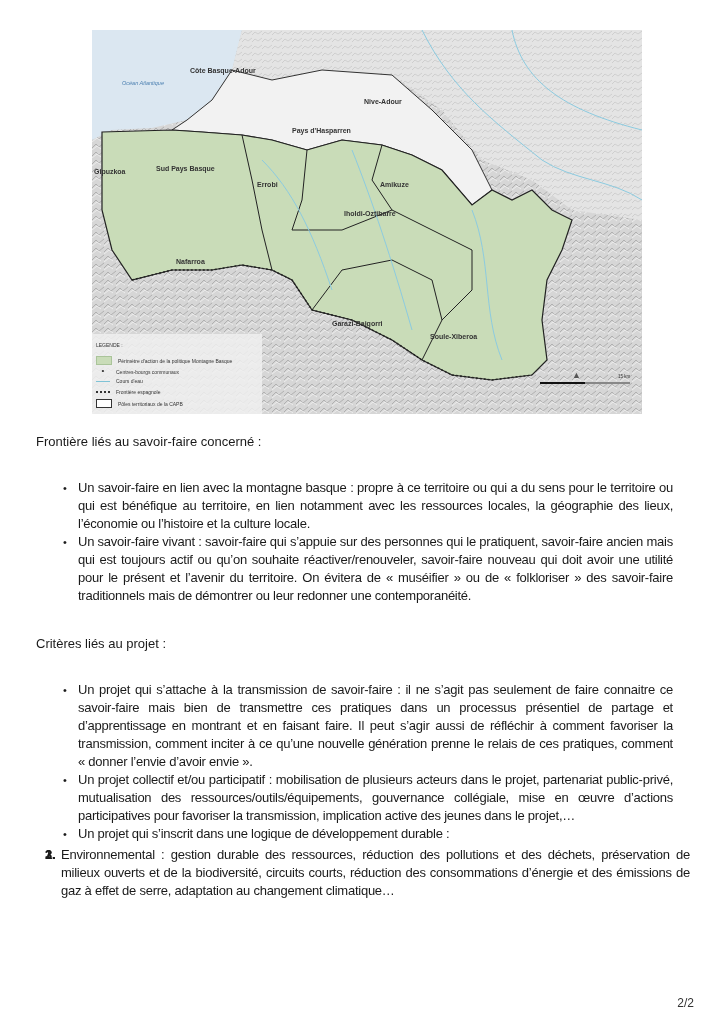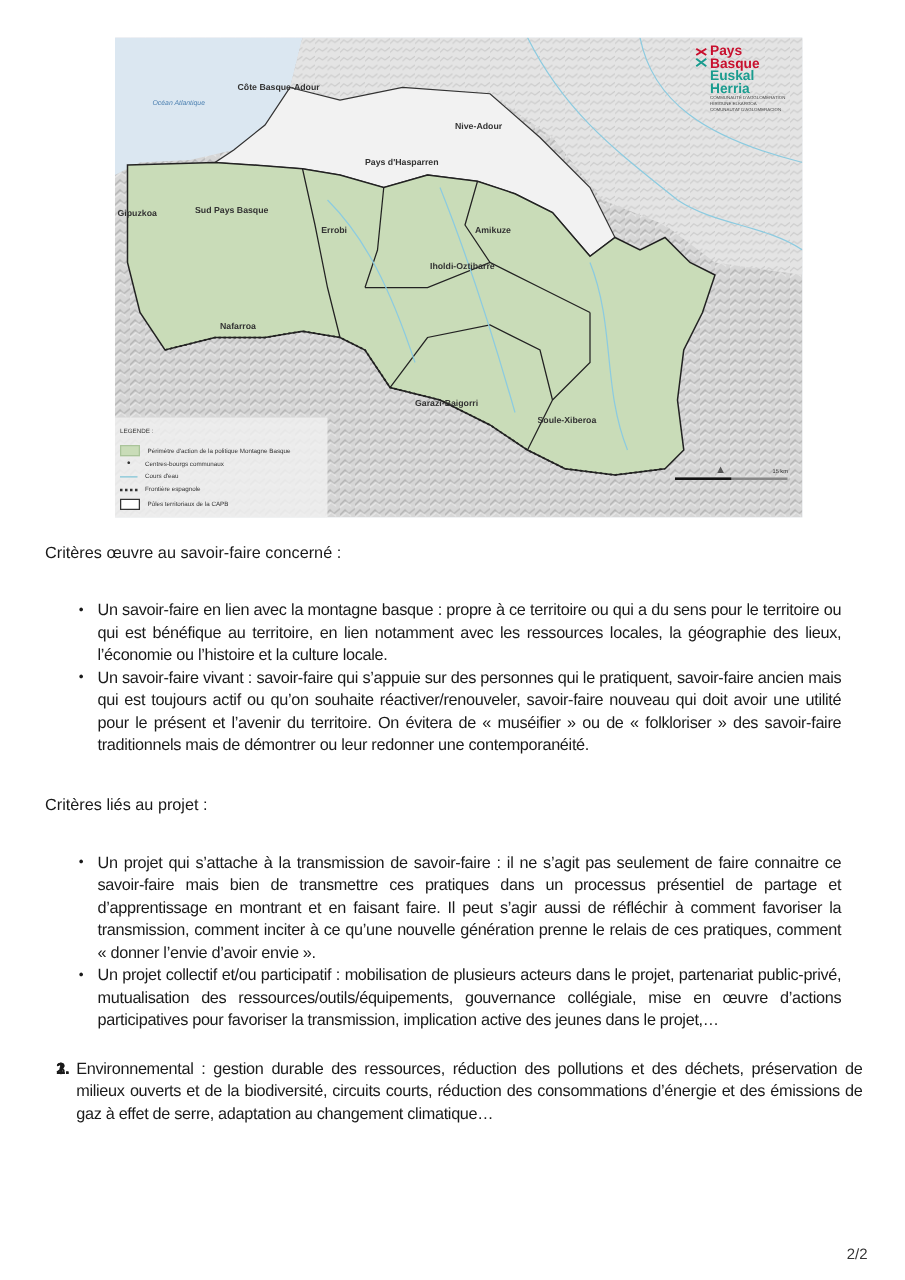--- a/index.html
+++ b/index.html
@@ -75,33 +75,20 @@
     <path d="M40 250 L80 240 L120 240 L150 235 L180 240 L200 250 L220 280 L260 290 L300 310 L330 330 L360 345 L400 350 L440 345" stroke="#222" stroke-width="1.4" stroke-dasharray="2,2" fill="none"></path>
 
     <path d="M330 0 C360 60 400 90 450 130 C480 150 520 150 550 170" stroke="#8ccbe0" stroke-width="1" fill="none"></path>
     <path d="M420 0 C430 50 470 80 550 100" stroke="#8ccbe0" stroke-width="1" fill="none"></path>
     <path d="M260 120 C280 170 300 230 320 300" stroke="#8ccbe0" stroke-width="1" fill="none"></path>
     <path d="M380 180 C400 230 390 280 410 330" stroke="#8ccbe0" stroke-width="1" fill="none"></path>
     <path d="M170 130 C200 160 220 200 240 260" stroke="#8ccbe0" stroke-width="1" fill="none"></path>
   </svg>
 
 
-  <div class="logo">
-    <svg class="mark" viewBox="0 0 10 16">
-      <path d="M1 1 L9 6 M9 1 L1 6" stroke="#c8102e" stroke-width="1.6"></path>
-      <path d="M1 9 L9 15 M9 9 L1 15" stroke="#1a9c8f" stroke-width="1.6"></path>
-    </svg>
-    <div class="l1">Pays</div>
-    <div class="l1">Basque</div>
-    <div class="l2">Euskal</div>
-    <div class="l2">Herria</div>
-    <div class="small">COMMUNAUTÉ D'AGGLOMÉRATION</div>
-    <div class="small">HIRIGUNE ELKARGOA</div>
-    <div class="small">COMUNAUTAT D'AGLOMERACION</div>
-  </div>
 
   <div class="lbl sea" style="left:30px;top:50px;">Océan Atlantique</div>
   <div class="lbl" style="left:98px;top:37px;">Côte Basque-Adour</div>
   <div class="lbl" style="left:272px;top:68px;">Nive-Adour</div>
   <div class="lbl" style="left:200px;top:97px;">Pays d'Hasparren</div>
   <div class="lbl" style="left:2px;top:138px;">Gipuzkoa</div>
   <div class="lbl" style="left:64px;top:135px;">Sud Pays Basque</div>
   <div class="lbl" style="left:165px;top:151px;">Errobi</div>
   <div class="lbl" style="left:288px;top:151px;">Amikuze</div>
   <div class="lbl" style="left:252px;top:180px;">Iholdi-Oztibarre</div>
@@ -133,33 +120,34 @@
     </div>
   </div>
 
   <div class="north">▲<span style="font-size:0">N</span></div>
   <div class="scale">
       <div class="half"></div>
     </div>
   <div class="scale-lbl">15 km</div>
 </div>
 
-<div class="heading" style="top:434px;">Critères œuvre au savoir-faire concerné :</div>
+<div class="heading" style="top:434px;">Frontière liés au savoir-faire concerné :</div>
 <div class="doc" style="top:462px;">
   <ul class="bul">
     <li>Un savoir-faire en lien avec la montagne basque : propre à ce territoire ou qui a du sens pour le territoire ou qui est bénéfique au territoire, en lien notamment avec les ressources locales, la géographie des lieux, l’économie ou l’histoire et la culture locale.</li>
     <li> Un savoir-faire vivant : savoir-faire qui s’appuie sur des personnes qui le pratiquent, savoir-faire ancien mais qui est toujours actif ou qu’on souhaite réactiver/renouveler, savoir-faire nouveau qui doit avoir une utilité pour le présent et l’avenir du territoire. On évitera de « muséifier » ou de « folkloriser » des savoir-faire traditionnels mais de démontrer ou leur redonner une contemporanéité.</li>
   </ul>
 </div>
 
 <div class="heading" style="top:636px;">Critères liés au projet :</div>
 <div class="doc" style="top:664px;">
   <ul class="bul">
     <li>Un projet qui s’attache à la transmission de savoir-faire : il ne s’agit pas seulement de faire connaitre ce savoir-faire mais bien de transmettre ces pratiques dans un processus présentiel de partage et d’apprentissage en montrant et en faisant faire. Il peut s’agir aussi de réfléchir à comment favoriser la transmission, comment inciter à ce qu’une nouvelle génération prenne le relais de ces pratiques, comment « donner l’envie d’avoir envie ».</li>
     <li> Un projet collectif et/ou participatif : mobilisation de plusieurs acteurs dans le projet, partenariat public-privé, mutualisation des ressources/outils/équipements, gouvernance collégiale, mise en œuvre d’actions participatives pour favoriser la transmission, implication active des jeunes dans le projet,…</li>
+    <li> Un projet qui s’inscrit dans une logique de développement durable :</li>
   </ul>
 </div>
 
 <div class="doc" style="top:846px;">
   <ol class="num">
     <li>
       <span class="num-mark">1.</span>
     </li>
     <li>
       <span class="num-mark">2.</span>

